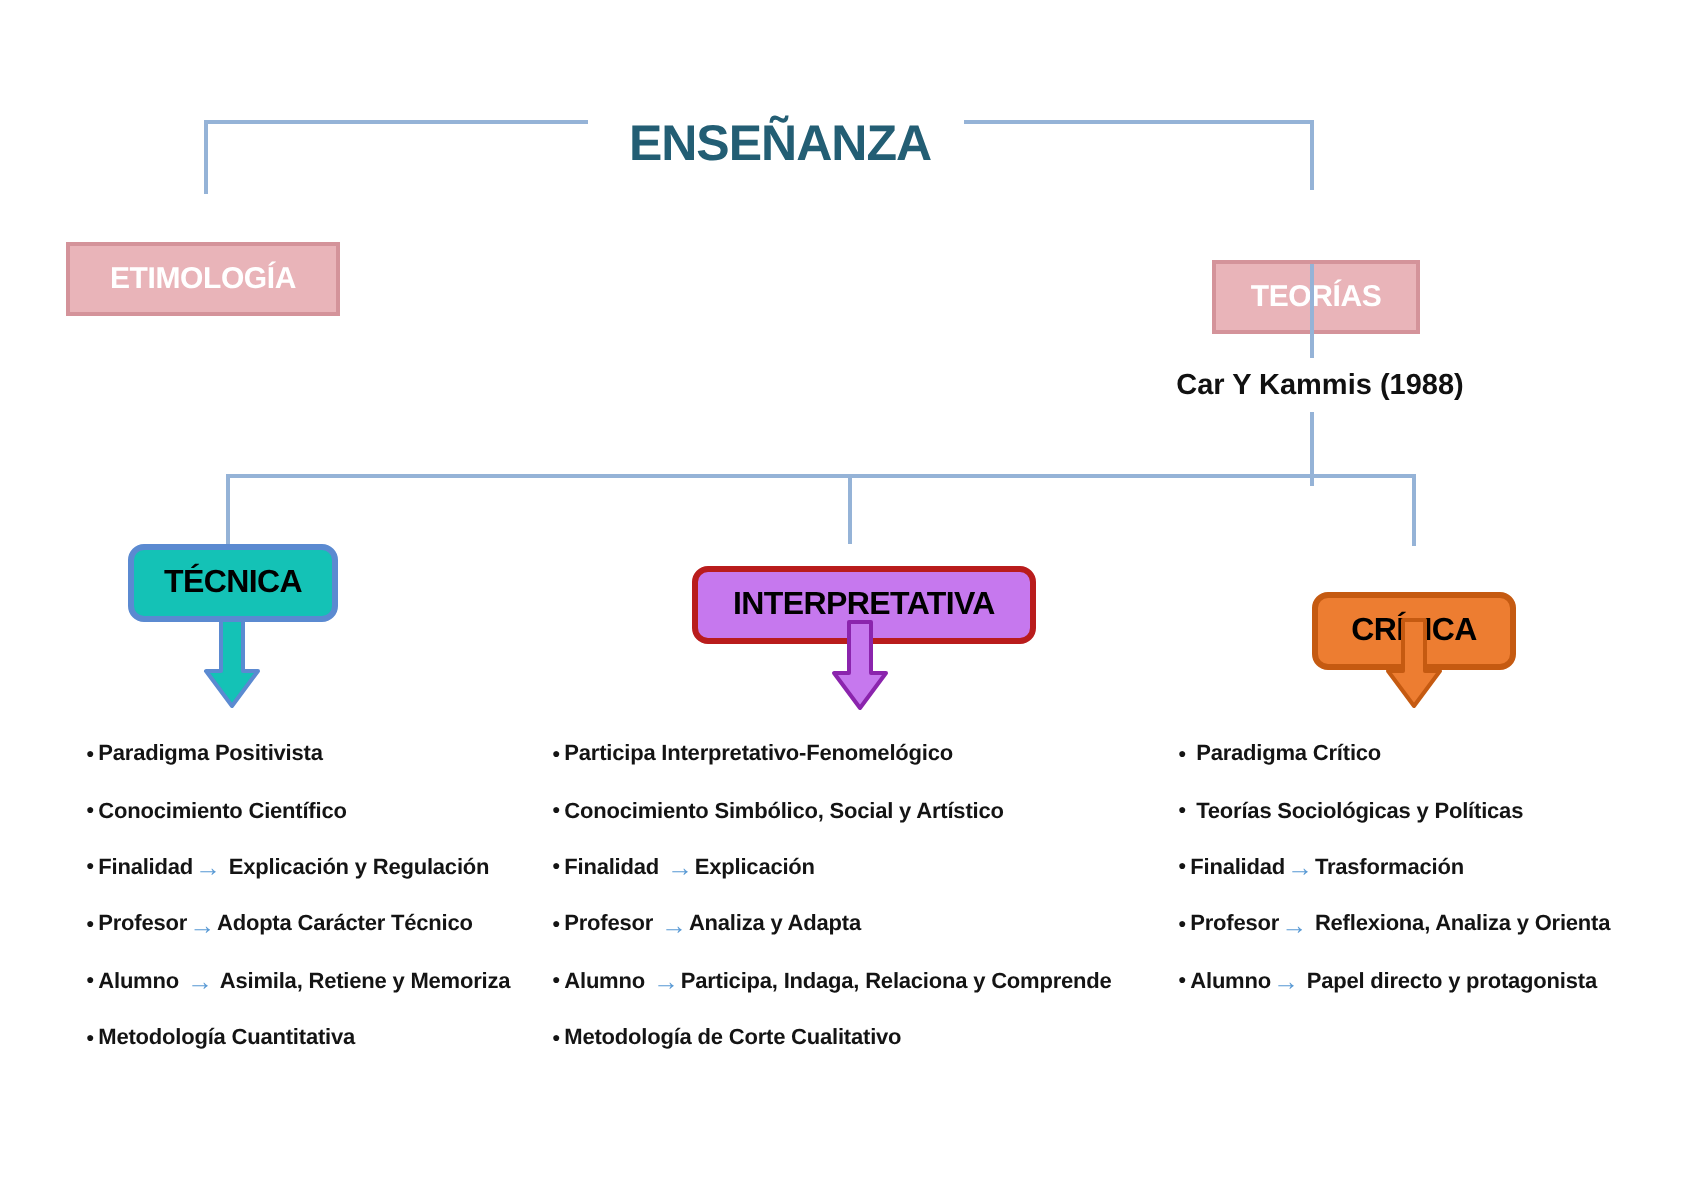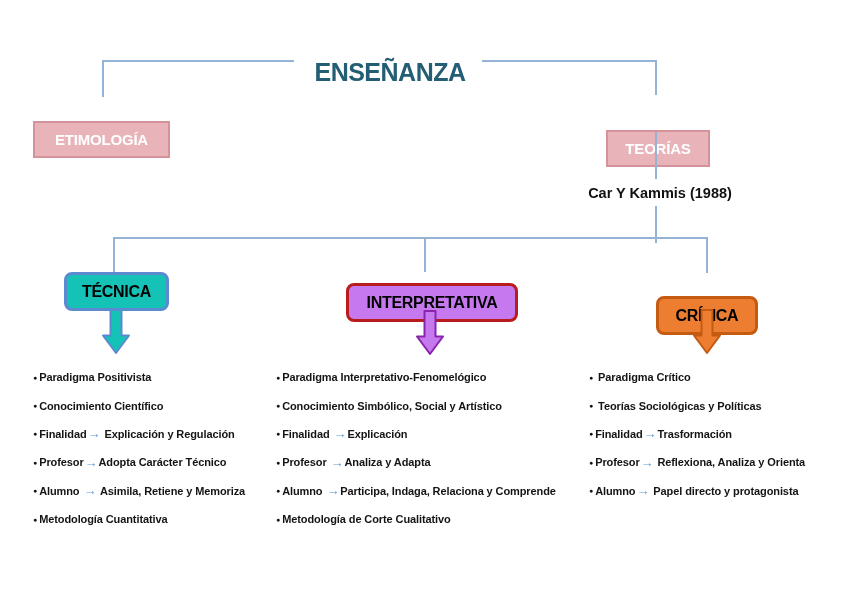--- a/index.html
+++ b/index.html
@@ -48,21 +48,21 @@
   .down-arrow{position:absolute;width:30px;height:46px;}
   .arr1{left:101px;top:309px;}
   .arr2{left:415px;top:310px;}
   .arr3{left:692px;top:309px;}
   .arr1 path{fill:#14c2b6;stroke:#5b8ad1;}
   .arr2 path{fill:#c678ee;stroke:#8b24ad;}
   .arr3 path{fill:#ed7d31;stroke:#c55a11;}
   .down-arrow path{stroke-width:2;stroke-linejoin:round;}
 
   .list{position:absolute;top:363px;}
-  .list1{left:33px;}
+  .list1{left:43px;}
   .list2{left:276px;}
   .list3{left:589px;}
   .row{height:28.4px;display:flex;align-items:center;
     font-size:11px;font-weight:700;color:#141414;letter-spacing:-0.1px;}
   .row span{white-space:pre;}
   .bullet{font-size:7px;margin-right:2px;color:#141414;}
   .blue-arrow{color:#5b9bd5;font-size:13px;font-weight:700;margin:0 1px;line-height:1;}
 </style>
 </head>
 <body>
@@ -141,21 +141,21 @@
     </div>
     <div class="row">
       <span class="bullet">●</span>
       <span>Metodología Cuantitativa</span>
     </div>
   </div>
 
   <div class="list list2">
     <div class="row">
       <span class="bullet">●</span>
-      <span>Paradigma Interpretativo-Fenomelógico</span>
+      <span>Participa Interpretativo-Fenomelógico</span>
     </div>
     <div class="row">
       <span class="bullet">●</span>
       <span>Conocimiento Simbólico, Social y Artístico</span>
     </div>
     <div class="row">
       <span class="bullet">●</span>
       <span>Finalidad </span>
       <span class="blue-arrow">→</span>
       <span>Explicación</span>

